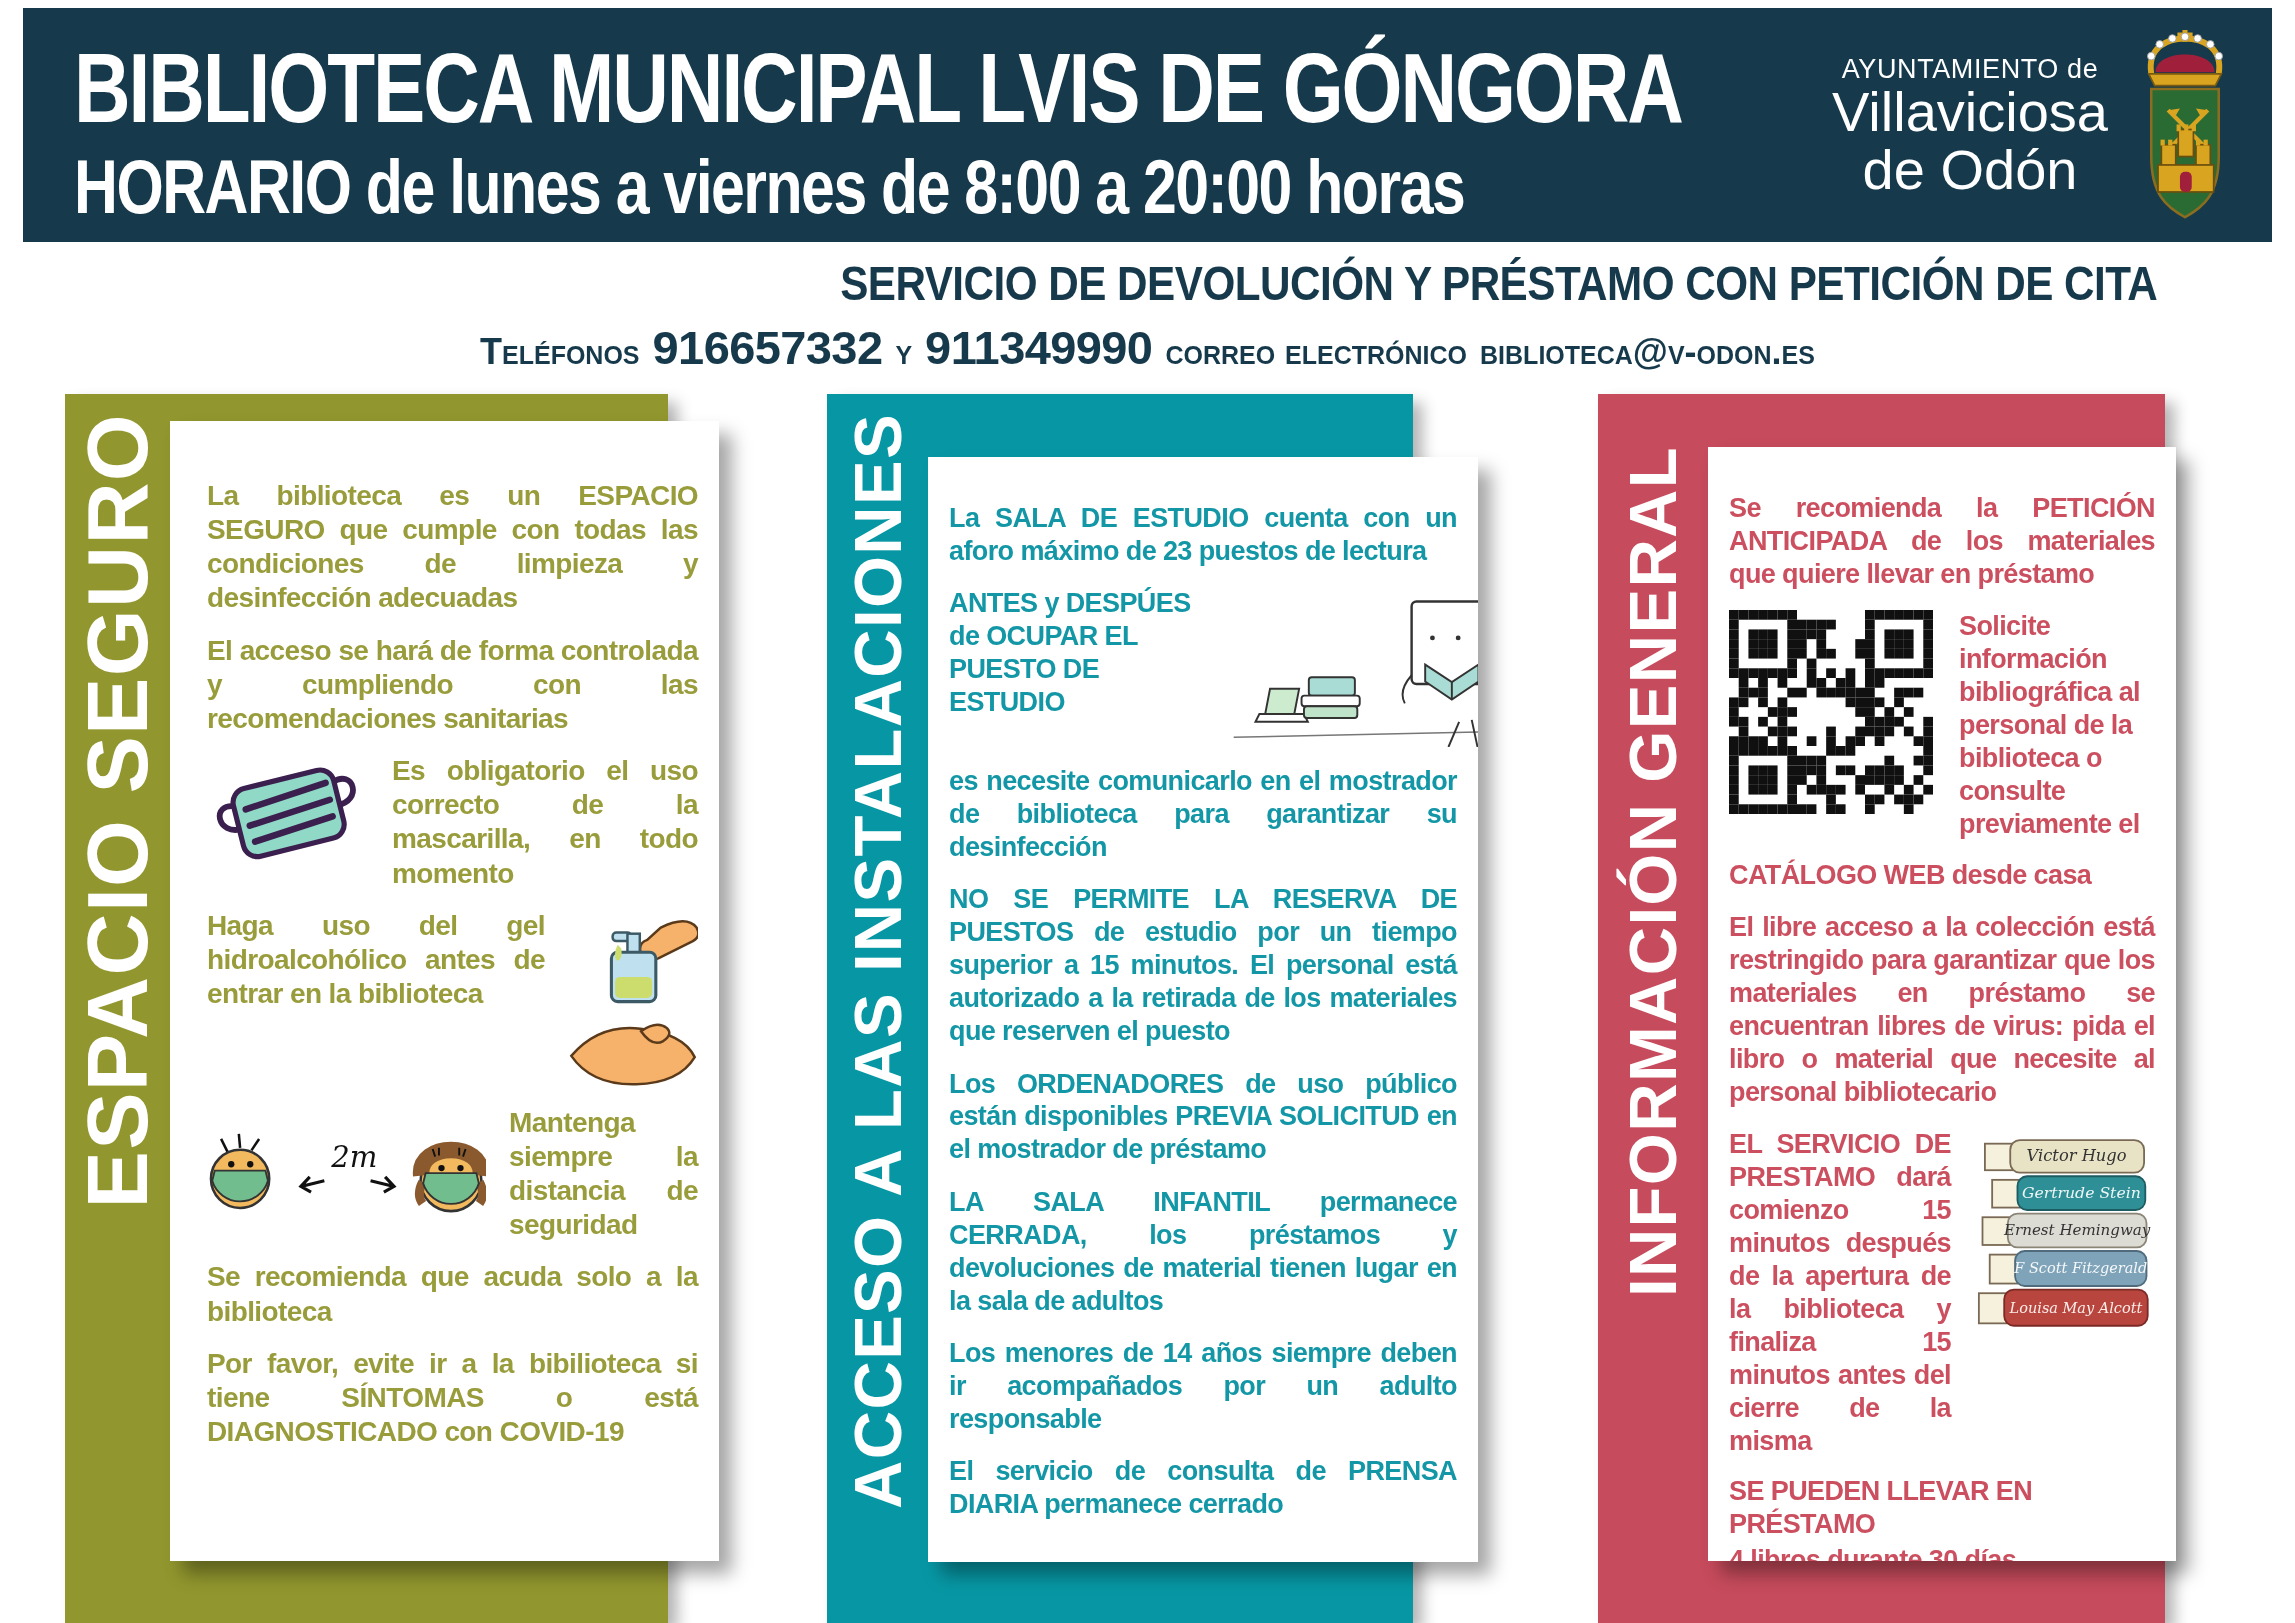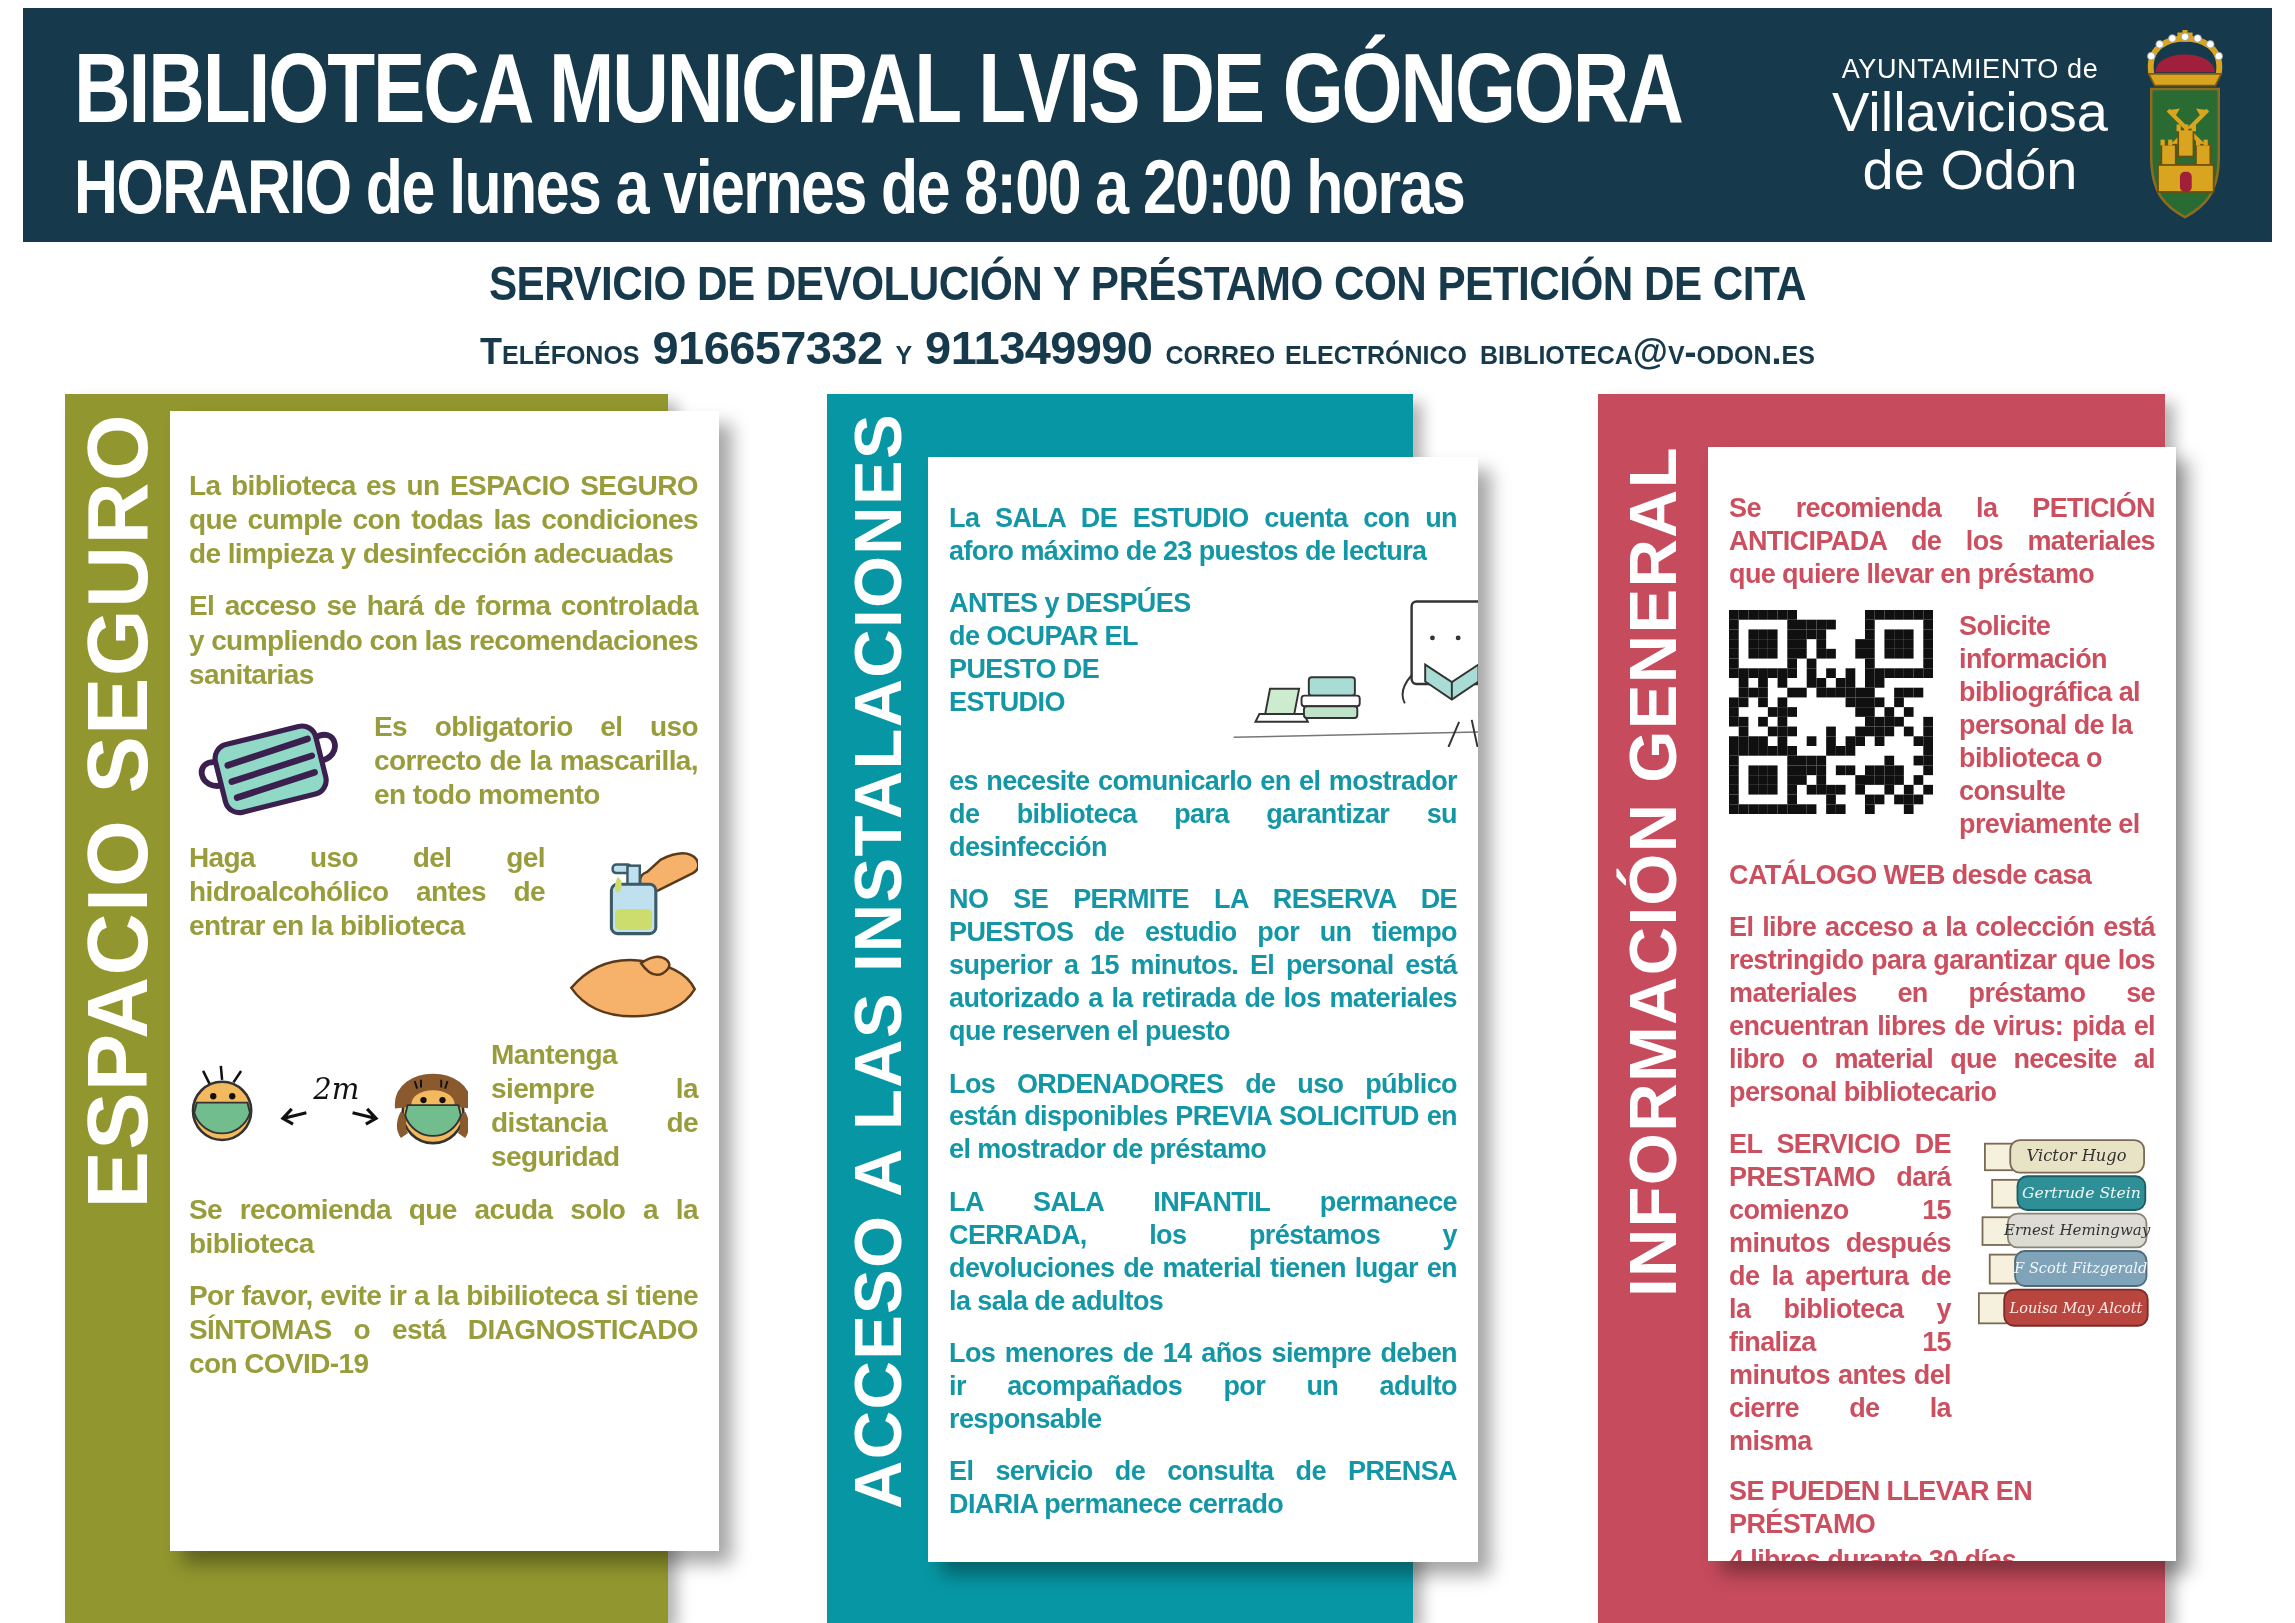--- a/index.html
+++ b/index.html
@@ -11,40 +11,40 @@
   .title{position:absolute;left:51px;top:24.6px;color:#fff;font-weight:bold;font-size:98px;
          letter-spacing:-2.6px;white-space:nowrap;transform:scaleX(.80);transform-origin:left center;}
   .schedule{position:absolute;left:51px;top:135px;color:#fff;font-weight:bold;font-size:76px;
          letter-spacing:-1.9px;white-space:nowrap;transform:scaleX(.80);transform-origin:left center;}
   .logo{position:absolute;right:32px;top:22px;display:flex;align-items:center;gap:22px;color:#fff;}
   .logo-text{text-align:center;line-height:1.04;}
   .logo-l1{font-size:27px;letter-spacing:0.6px;}
   .logo-l2,.logo-l3{font-size:56px;}
 
   
-  .subheader{position:absolute;left:0;top:256px;width:2295px;text-align:center;color:#163a4c;}
+  .subheader{position:absolute;left:0;top:256px;width:2295px;text-align:right;color:#163a4c;}
   .sh1{font-size:48px;font-weight:bold;letter-spacing:-0.6px;transform:scaleX(.88);transform-origin:center;}
   .sh2{margin-top:9px;display:flex;justify-content:center;align-items:baseline;gap:13px;}
   .sc{font-variant:small-caps;font-weight:bold;font-size:36px;letter-spacing:0;}
   .num{font-weight:bold;font-size:47px;letter-spacing:-0.6px;}
 
   
   .band{position:absolute;top:394px;bottom:0;box-shadow:10.4px 7.8px 14.3px rgba(0,0,0,.30);}
   .band-espacio{left:65px;width:603px;background:#91962e;}
   .band-acceso{left:827px;width:586px;background:#0797a4;}
   .band-info{left:1598px;width:567px;background:#c64b5c;}
 
   .vtitle{position:absolute;color:#fff;font-weight:bold;line-height:105px;
           writing-mode:vertical-rl;transform:rotate(180deg);white-space:nowrap;letter-spacing:1.3px;}
   .vt-espacio{left:0;top:19.4px;width:105px;font-size:86px;}
   .vt-acceso{left:0;top:19.4px;width:101px;font-size:67px;line-height:101px;}
   .vt-info{left:0;top:52px;width:110px;font-size:67px;line-height:110px;}
 
   .card{position:absolute;background:#ffffff;box-shadow:13px 13px 17px rgba(0,0,0,.35);overflow:hidden;}
-  .card-espacio{left:170px;top:411px;width:549px;height:1140px;padding:58px 21px 23px 19px;box-sizing:border-box;}
+  .card-espacio{left:170px;top:421px;width:549px;height:1140px;padding:58px 21px 23px 37px;box-sizing:border-box;}
   .card-acceso{left:928px;top:457px;width:550px;height:1105px;padding:45px 21px 23px 21px;box-sizing:border-box;}
   .card-info{left:1708px;top:447px;width:468px;height:1114px;padding:45px 21px 23px 21px;box-sizing:border-box;}
 
   .card p{margin:0 0 23px 0;text-align:justify;font-weight:bold;line-height:1.22;letter-spacing:-0.6px;}
   .card-espacio p{font-size:28px;color:#999c3b;margin-bottom:18px;}
   .card-acceso p{font-size:27px;color:#1397a6;margin-bottom:19.4px;}
   .card-info p{font-size:27px;color:#cc4f5f;margin-bottom:19.4px;}
   .row{display:flex;gap:23px;align-items:flex-start;margin-bottom:18px;}
   .row p{flex:1;margin-bottom:0 !important;}
   .left-align{text-align:left !important;}

